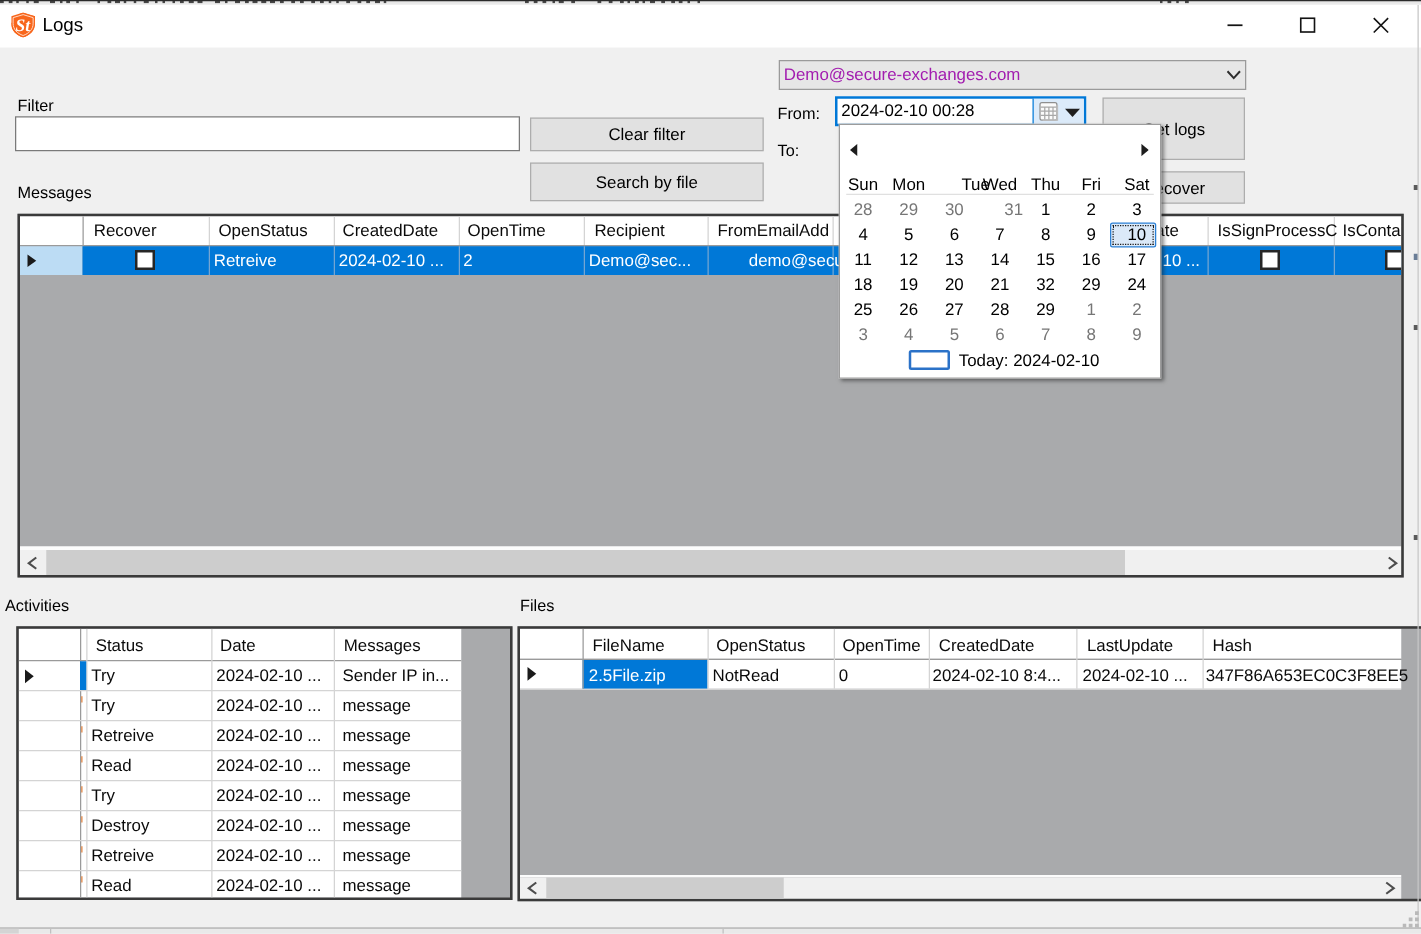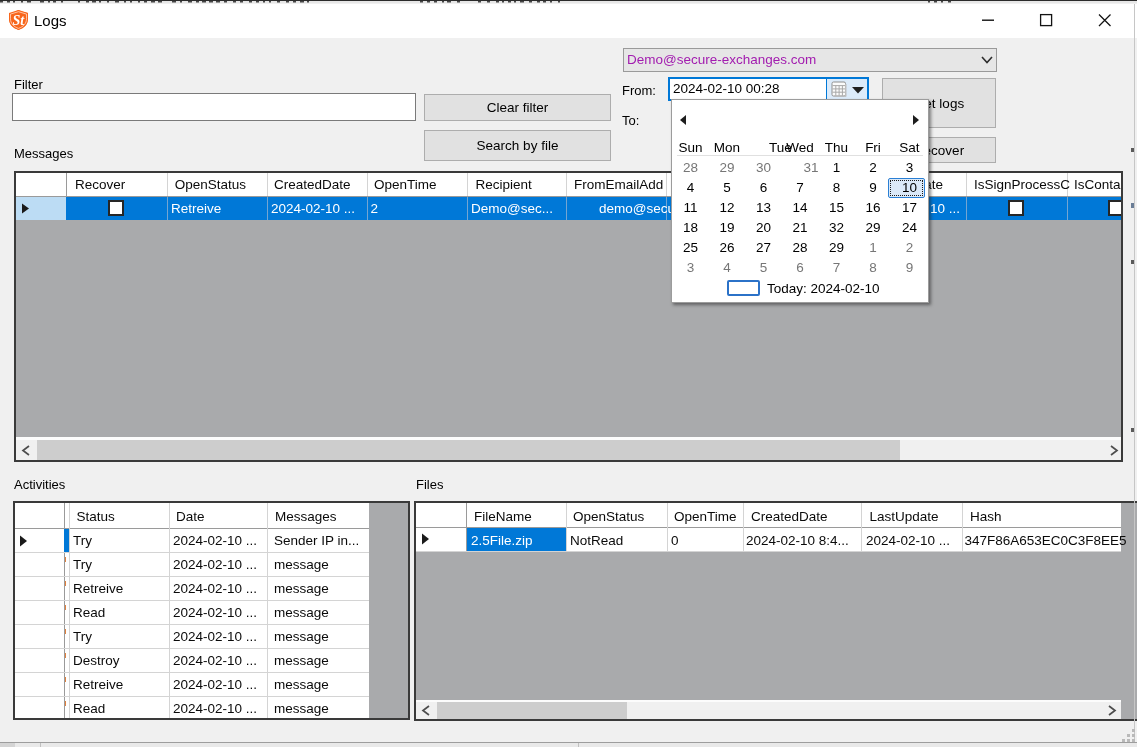--- a/index.html
+++ b/index.html
@@ -199,21 +199,21 @@
   <div class="abs" style="left:0;top:267px;width:1105px;height:20px;background:#f0f0f0;"></div>
   <div class="abs" style="left:21px;top:267px;width:863px;height:20px;background:#cdcdcd;"></div>
   <svg class="abs" style="left:5px;top:272px;" width="10" height="11">
       <path d="M8 1 L2 5.5 L8 10" stroke="#4d4d4d" stroke-width="1.7" fill="none"></path>
     </svg>
   <svg class="abs" style="left:1093px;top:272px;" width="10" height="11">
       <path d="M2 1 L8 5.5 L2 10" stroke="#4d4d4d" stroke-width="1.7" fill="none"></path>
     </svg>
 </div>
 
-<div class="lbl" style="left:14px;top:477px;">Activities</div>
+<div class="lbl" style="left:4px;top:477px;">Activities</div>
 <div class="gridbox" id="agrid" style="left:13px;top:501px;width:397px;height:219px;">
 
   <div class="abs" style="left:0;top:0;width:354px;height:215px;background:#fff;"></div>
   <div class="hline" style="left:0;top:25px;width:354px;background:#9a9a9a;"></div>
 
   <div class="vline" style="left:48.5px;top:0;height:215px;background:#9a9a9a;"></div>
   <div class="vline" style="left:54px;top:0;height:215px;"></div>
   <div class="vline" style="left:154px;top:0;height:215px;"></div>
   <div class="vline" style="left:252px;top:0;height:215px;"></div>
 

